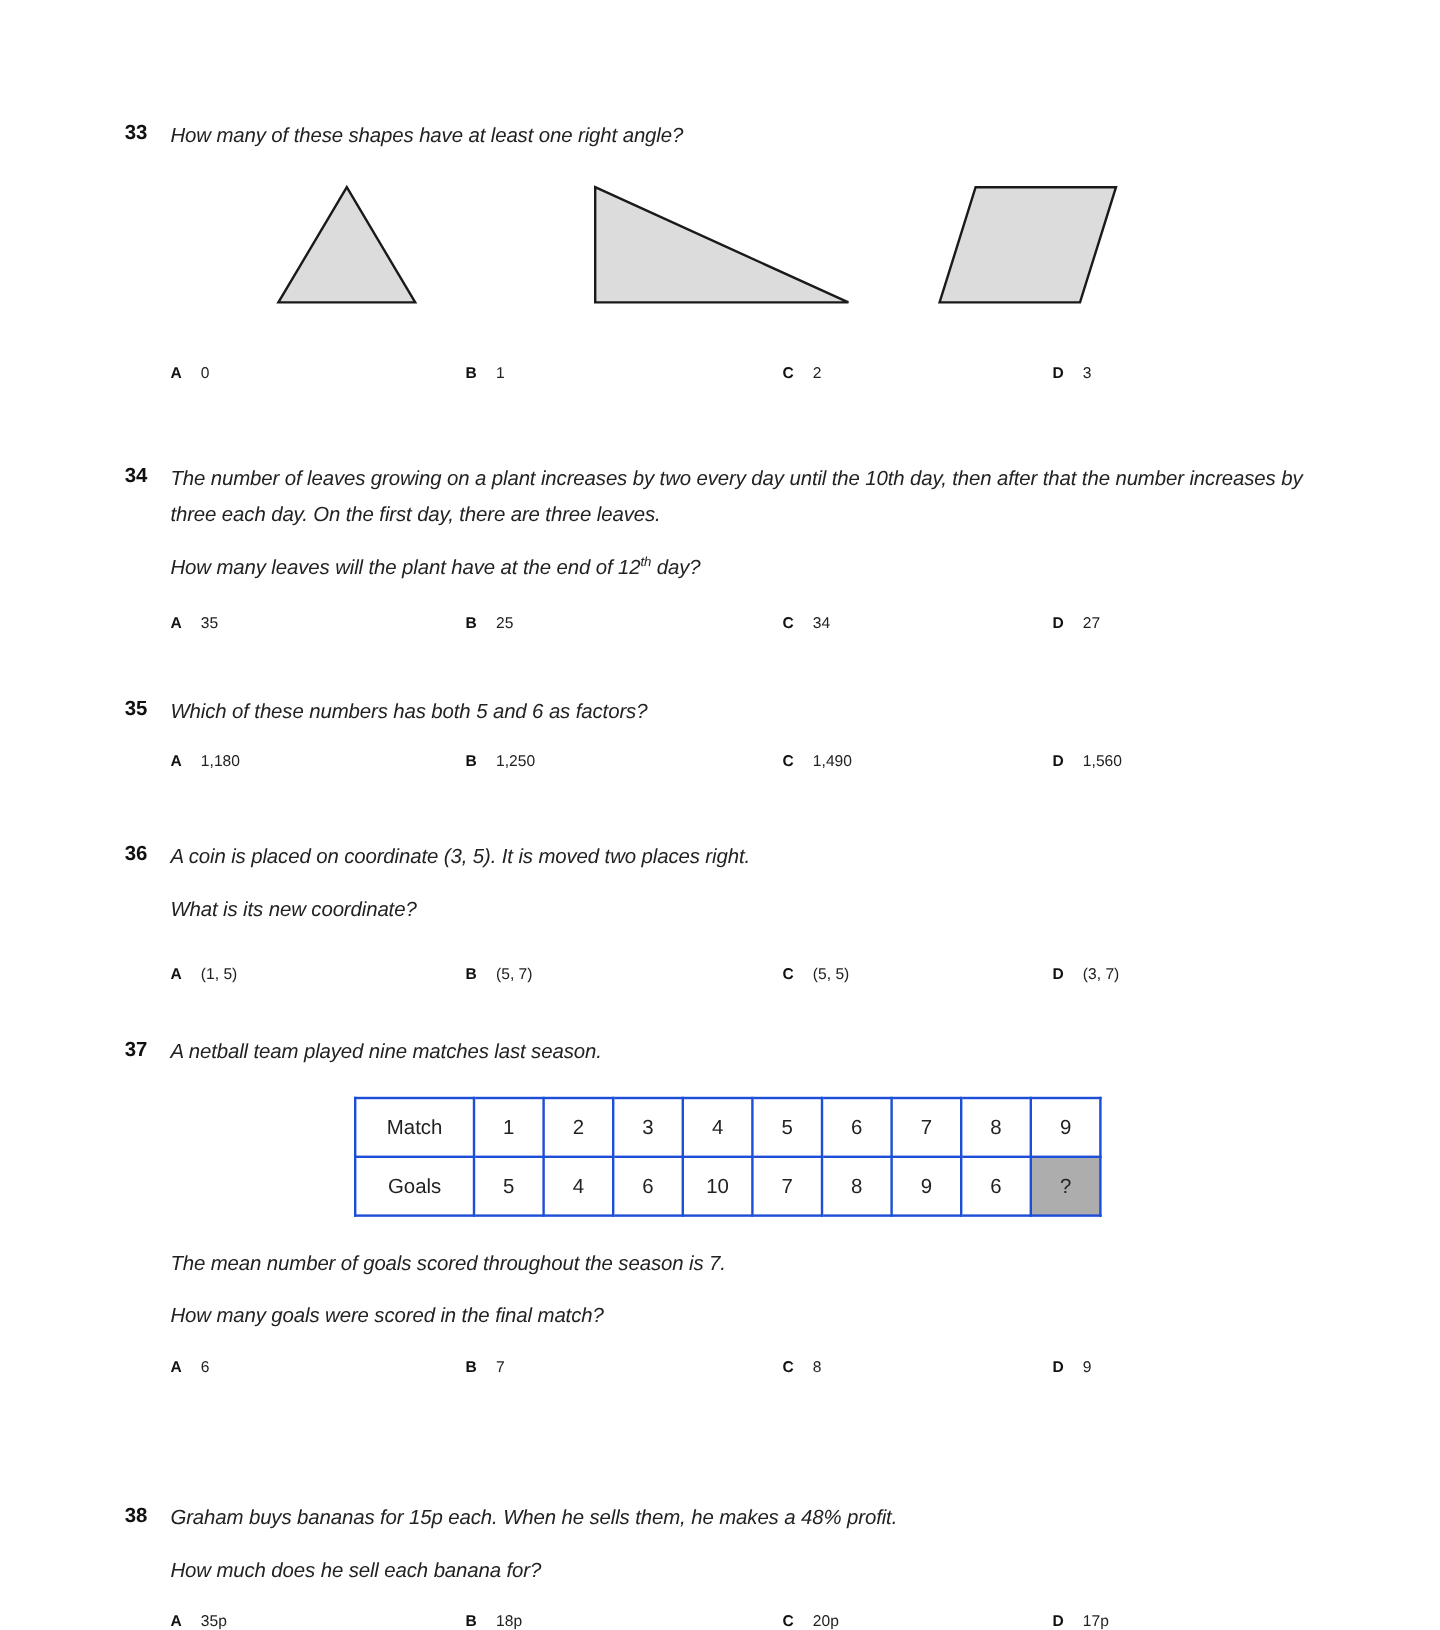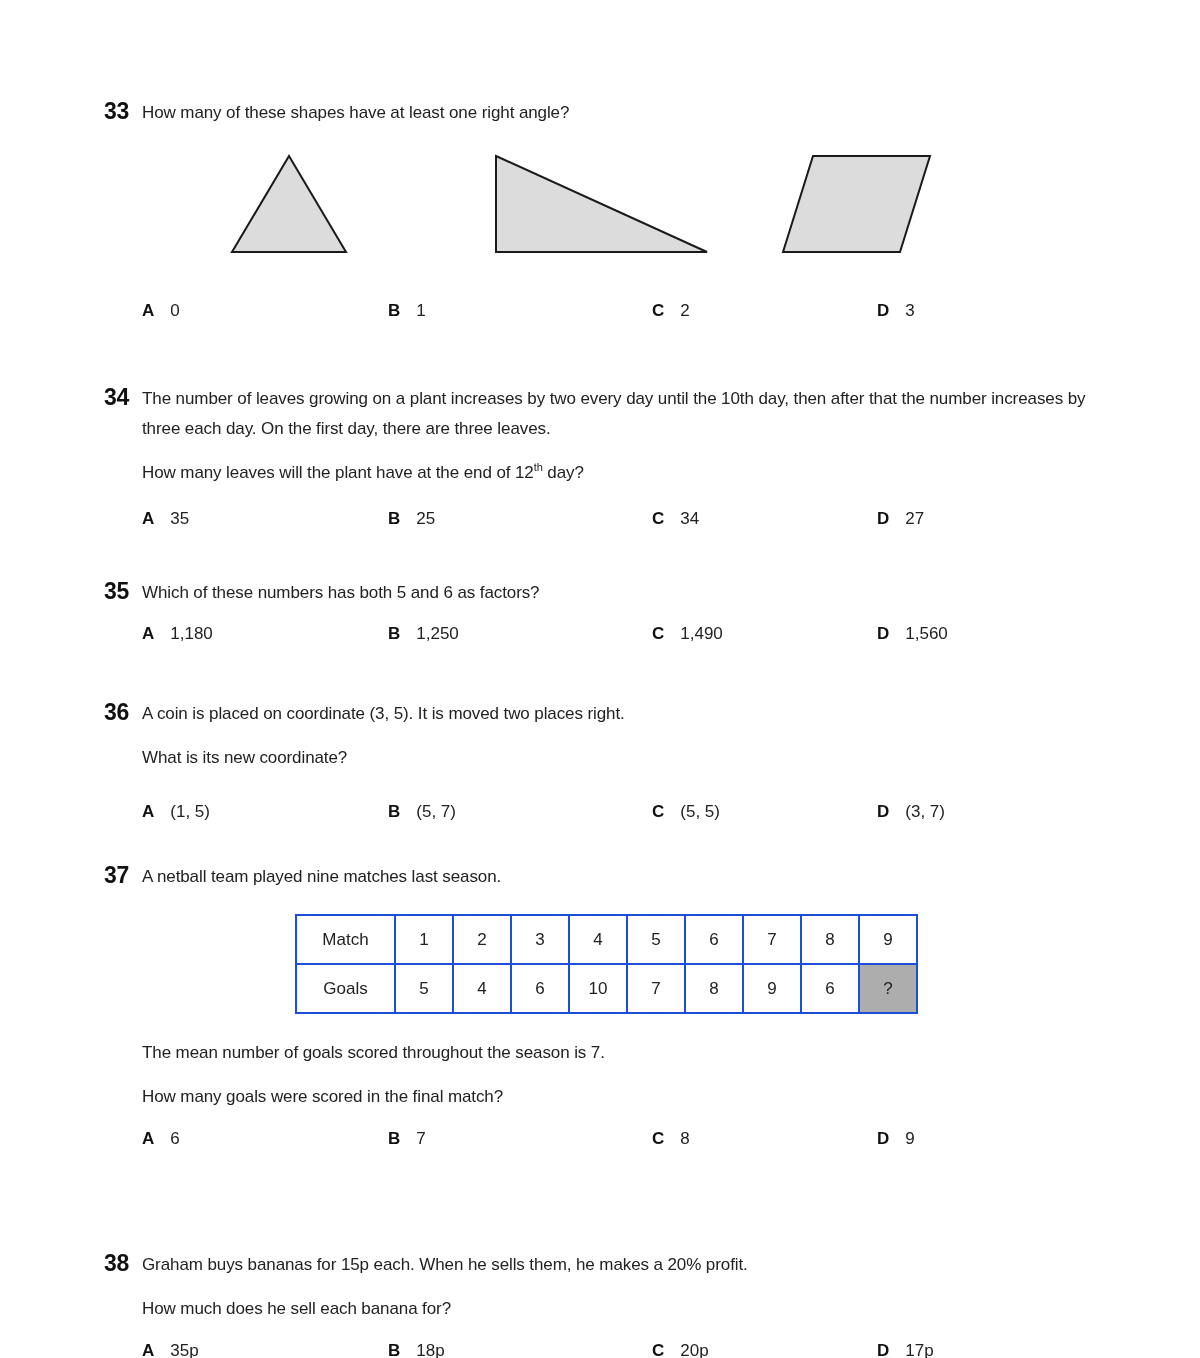--- a/index.html
+++ b/index.html
@@ -29,55 +29,56 @@
     width: 992px;
   }
   .q-row {
     display: flex;
     align-items: flex-start;
   }
   .q-num {
     width: 38px;
     flex: 0 0 38px;
     font-weight: bold;
-    font-size: 23px;
+    font-size: 17px;
     line-height: 26px;
     color: #111111;
     letter-spacing: -0.2px;
   }
   .q-body {
     flex: 1 1 auto;
     font-size: 17px;
     line-height: 30px;
     color: #222222;
     letter-spacing: -0.1px;
   }
   .q-body p {
     margin: 0;
+    font-style: italic;
   }
   .q-body p + p {
     margin-top: 14px;
   }
   sup {
     font-size: 11px;
     vertical-align: super;
     line-height: 0;
   }
 
   
   .options {
     position: relative;
     height: 30px;
     margin-top: 16px;
   }
   .opt {
     position: absolute;
     top: 0;
     white-space: nowrap;
-    font-size: 17px;
+    font-size: 13px;
     line-height: 30px;
     color: #222222;
   }
   .opt .letter {
     font-weight: bold;
     color: #111111;
     margin-right: 16px;
     display: inline-block;
   }
   .opt .val {
@@ -306,21 +307,21 @@
       <div class="opt opt-d">
         <span class="letter">D</span><span class="val">9</span>
       </div>
     </div>
   </div>
 
   <div class="q-block" style="top:1250px;">
     <div class="q-row">
       <div class="q-num">38</div>
       <div class="q-body">
-        <p>Graham buys bananas for 15p each.  When he sells them, he makes a 20% profit.</p>
+        <p>Graham buys bananas for 15p each.  When he sells them, he makes a 48% profit.</p>
         <p>How much does he sell each banana for?</p>
       </div>
     </div>
     <div class="options" style="margin-top:12px;">
       <div class="opt opt-a">
         <span class="letter">A</span><span class="val">35p</span>
       </div>
       <div class="opt opt-b">
         <span class="letter">B</span><span class="val">18p</span>
       </div>

